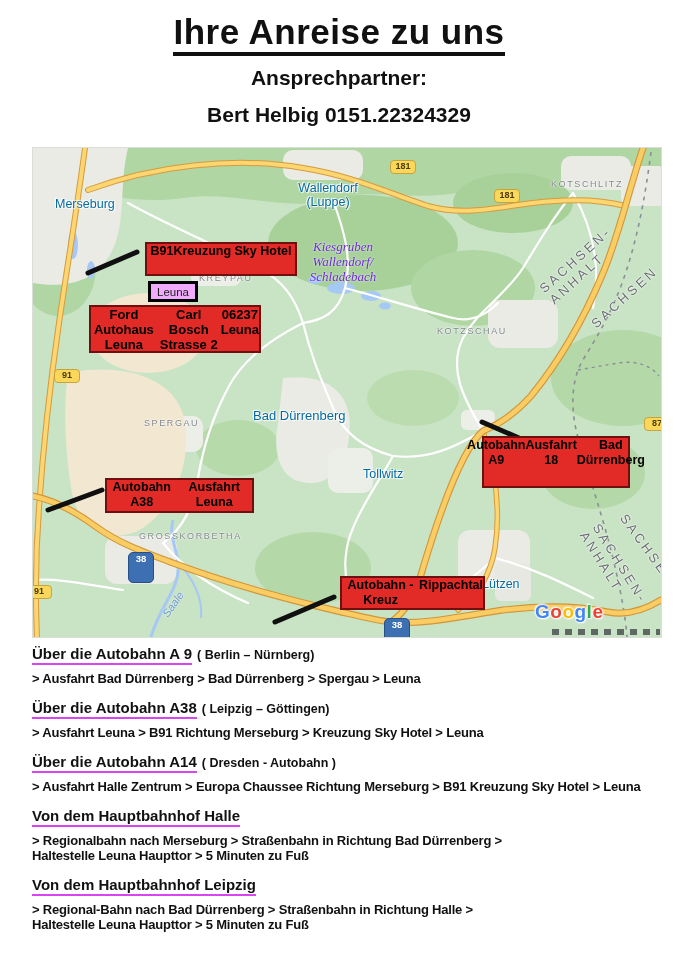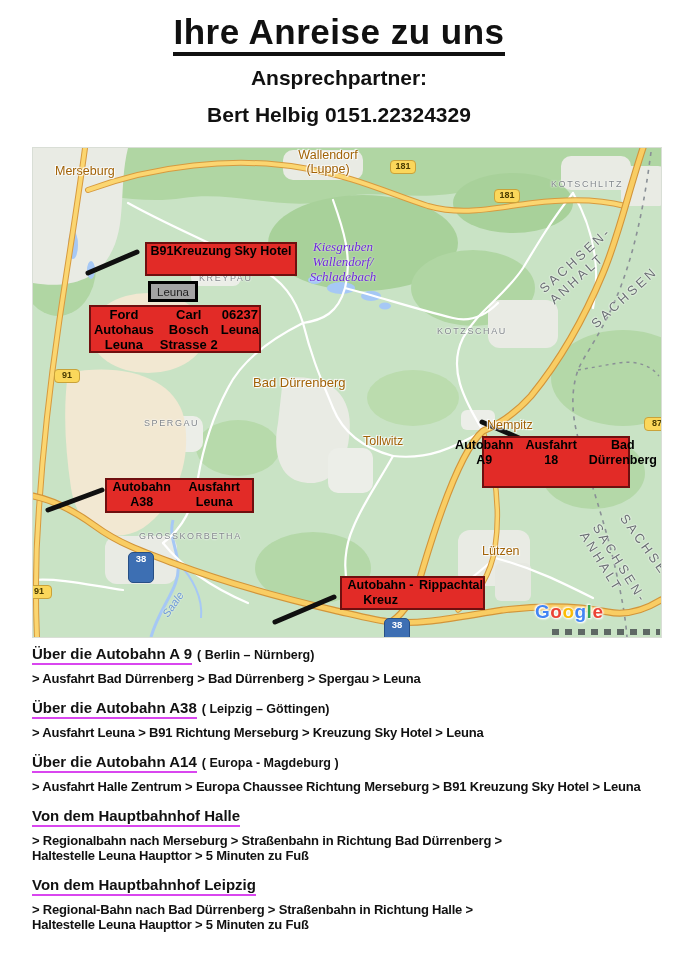--- a/index.html
+++ b/index.html
@@ -9,36 +9,36 @@
   .hdr{position:absolute;left:0;top:0;width:678px;text-align:center;}
   .title{position:absolute;left:0;top:12px;width:678px;font-size:35px;font-weight:bold;letter-spacing:.5px;}
   .title .u{border-bottom:4px solid #111;padding-bottom:1px;}
   .subtitle{position:absolute;left:0;top:66px;width:678px;font-size:21px;font-weight:bold;}
   .contact{position:absolute;left:0;top:103px;width:678px;font-size:21px;font-weight:bold;}
   
   .map{position:absolute;left:33px;top:148px;width:628px;height:489px;background:var(--map-green,#c9e3c5);
        overflow:hidden;outline:1px solid #d9ded6;}
   .map svg{position:absolute;left:0;top:0;}
   .lbl{position:absolute;white-space:pre-line;line-height:1.15;}
-  .town{font-size:12.5px;color:#a16207;text-shadow:0 0 2px #fff,0 0 2px #fff,1px 1px 1px #fff,-1px -1px 1px #fff;}
+  .town{font-size:12.5px;color:#0369a1;text-shadow:0 0 2px #fff,0 0 2px #fff,1px 1px 1px #fff,-1px -1px 1px #fff;margin-top:33px;}
   .village{font-size:9px;letter-spacing:1.6px;color:#82878c;text-shadow:0 0 2px #fff,0 0 2px #fff;}
   .area{font-size:13px;font-style:italic;color:#6d28d9;text-align:center;text-shadow:0 0 2px #fff;font-family:Liberation Serif, serif;}
   .region{font-size:13px;letter-spacing:3px;color:#6a6f73;text-shadow:0 0 2px #fff,0 0 2px #fff;transform-origin:center;}
   .river-lbl{font-size:11px;font-style:italic;color:#6f9bd8;text-shadow:0 0 2px #fff;}
   .shield{position:absolute;text-align:center;font-weight:bold;box-sizing:border-box;}
   .shield.yellow{width:26px;height:14px;background:#fbd75b;border:1.5px solid #c9a23a;border-radius:4px;
                  font-size:9px;line-height:11px;color:#4a3c00;}
   .shield.blue{width:26px;height:31px;background:var(--shield-blue,#3d6fb3);border:1.5px solid #274f85;border-radius:5px;
                font-size:9.5px;line-height:12px;color:#fff;}
   .rbox{position:absolute;background:var(--callout-red,#e22b27);border:2px solid var(--callout-border,#6f0f0f);
         box-sizing:border-box;color:#000;font-weight:bold;text-align:center;
         display:flex;flex-direction:row;justify-content:center;}
   .rbox div{line-height:15px;font-size:12.5px;}
   .rbox.big div{line-height:15px;font-size:13px;}
-  .marker{position:absolute;background:#a3a3a3;border:3px solid #000;box-sizing:border-box;
+  .marker{position:absolute;background:#f0abfc;border:3px solid #000;box-sizing:border-box;
           display:flex;align-items:center;justify-content:center;font-size:11.5px;color:#222;}
   .glogo{position:absolute;font-size:19px;font-weight:bold;letter-spacing:.5px;
          text-shadow:0 0 2px #fff,0 0 3px #fff,1px 1px 2px #fff,-1px -1px 2px #fff;}
   .attr-smudge{position:absolute;left:519px;top:481px;width:108px;height:6px;opacity:.75;
          background:repeating-linear-gradient(90deg,#3a3f44 0 7px,transparent 7px 13px);}
   
   .directions{position:absolute;left:32px;top:645px;width:630px;}
   .dir-sec{margin-bottom:13px;}
   .dir-head{font-size:15px;font-weight:bold;height:16px;}
   .dir-head .u{border-bottom:2px solid #d946ef;padding-bottom:1px;text-align:center;}
@@ -179,21 +179,21 @@
 
     <div class="rbox" style="left:112px;top:94px;width:152px;height:34px;">
       <div>B91</div>
       <div>Kreuzung Sky Hotel</div>
     </div>
     <div class="rbox big" style="left:56px;top:157px;width:172px;height:48px;">
       <div>Ford Autohaus Leuna</div>
       <div>Carl Bosch Strasse 2</div>
       <div>06237 Leuna</div>
     </div>
-    <div class="rbox" style="left:449px;top:288px;width:148px;height:52px;gap:12px;">
+    <div class="rbox" style="left:449px;top:288px;width:148px;height:52px;">
       <div>Autobahn A9</div>
       <div>Ausfahrt 18</div>
       <div>Bad Dürrenberg</div>
     </div>
     <div class="rbox" style="left:72px;top:330px;width:149px;height:35px;">
       <div>Autobahn A38</div>
       <div>Ausfahrt Leuna</div>
     </div>
     <div class="rbox" style="left:307px;top:428px;width:145px;height:34px;">
       <div>Autobahn - Kreuz</div>
@@ -209,21 +209,21 @@
   <div class="directions">
     <div class="dir-sec">
       <div class="dir-head"><span class="u">Über die Autobahn A 9</span><span class="note">( Berlin – Nürnberg)</span></div>
       <div class="dir-body">&gt; Ausfahrt Bad Dürrenberg &gt; Bad Dürrenberg &gt; Spergau &gt; Leuna</div>
     </div>
     <div class="dir-sec">
       <div class="dir-head"><span class="u">Über die Autobahn A38</span><span class="note">( Leipzig – Göttingen)</span></div>
       <div class="dir-body">&gt; Ausfahrt Leuna &gt; B91 Richtung Merseburg &gt; Kreuzung Sky Hotel &gt; Leuna</div>
     </div>
     <div class="dir-sec">
-      <div class="dir-head"><span class="u">Über die Autobahn A14</span><span class="note">( Europa - Magdeburg )</span></div>
+      <div class="dir-head"><span class="u">Über die Autobahn A14</span><span class="note">( Dresden - Autobahn )</span></div>
       <div class="dir-body">&gt; Ausfahrt Halle Zentrum &gt; Europa Chaussee Richtung Merseburg &gt; B91 Kreuzung Sky Hotel &gt; Leuna</div>
     </div>
     <div class="dir-sec">
       <div class="dir-head"><span class="u">Von dem Hauptbahnhof Halle</span></div>
       <div class="dir-body">&gt; Regionalbahn nach Merseburg &gt; Straßenbahn in Richtung Bad Dürrenberg &gt;
 Haltestelle Leuna Haupttor &gt; 5 Minuten zu Fuß</div>
     </div>
     <div class="dir-sec">
       <div class="dir-head"><span class="u">Von dem Hauptbahnhof Leipzig</span></div>
       <div class="dir-body">&gt; Regional-Bahn nach Bad Dürrenberg &gt; Straßenbahn in Richtung Halle &gt;

